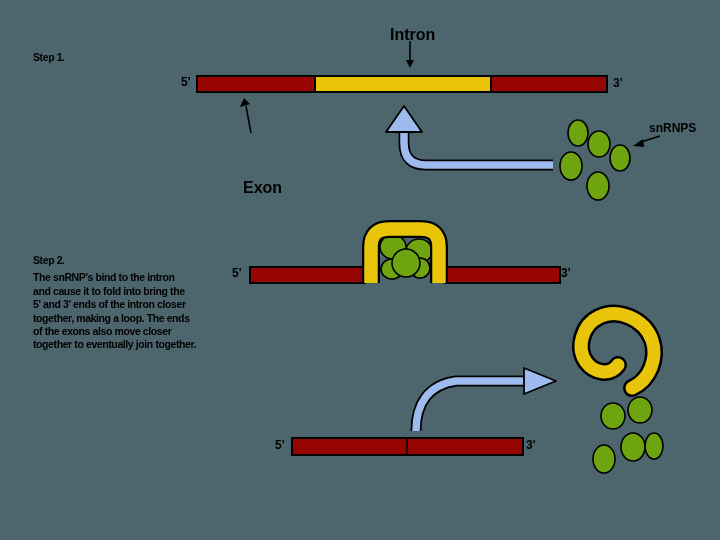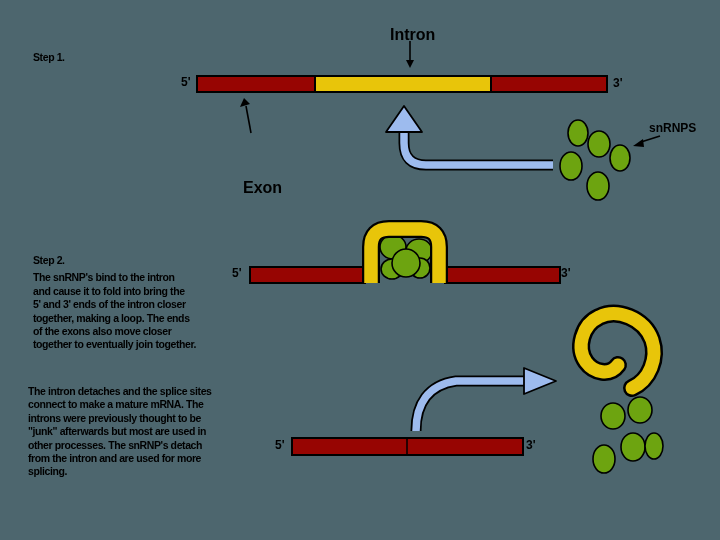--- a/index.html
+++ b/index.html
@@ -107,27 +107,20 @@
     <div class="step-title">Step 2.</div>
     <div class="step-body">The snRNP's bind to the intron
 and cause it to fold into bring the
 5' and 3' ends of the intron closer
 together, making a loop. The ends
 of the exons also move closer
 together to eventually join together.</div>
   </div>
 
   <div class="txt step-block" style="left:28px; top:385px; width:215px;">
-    <div class="step-body">The intron detaches and the splice sites
-connect to make a mature mRNA. The
-introns were previously thought to be
-"junk" afterwards but most are used in
-other processes. The snRNP's detach
-from the intron and are used for more
-splicing.</div>
   </div>
 
   <div class="txt diagram-label" style="left:390px; top:26px;">Intron</div>
   <div class="txt diagram-label" style="left:243px; top:139px;margin-top:40px;">Exon</div>
   <div class="txt snrnps-label" style="left:649px; top:121px;">snRNPS</div>
 
   <div class="txt prime-label" style="left:181px; top:75px;">5'</div>
   <div class="txt prime-label" style="left:613px; top:76px;">3'</div>
 
   <div class="txt prime-label" style="left:232px; top:266px;">5'</div>

